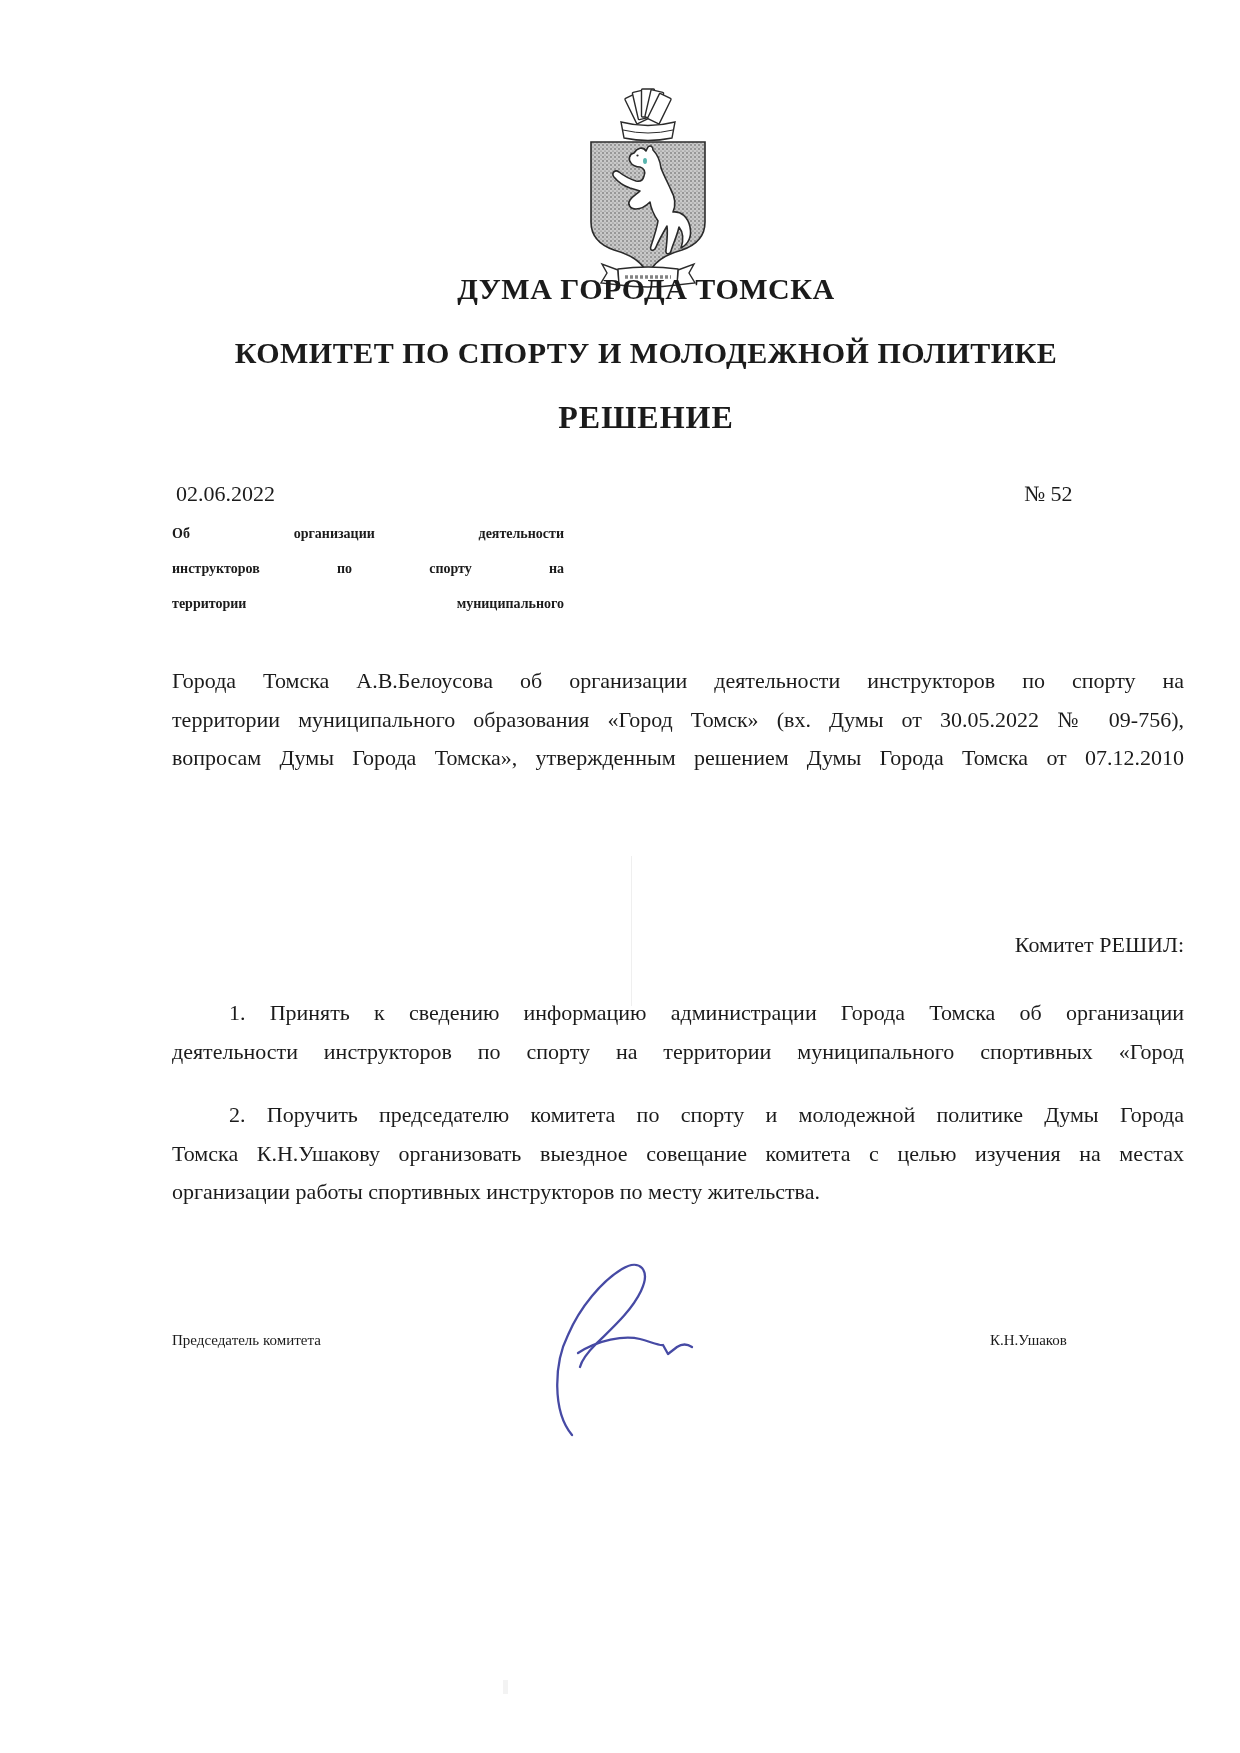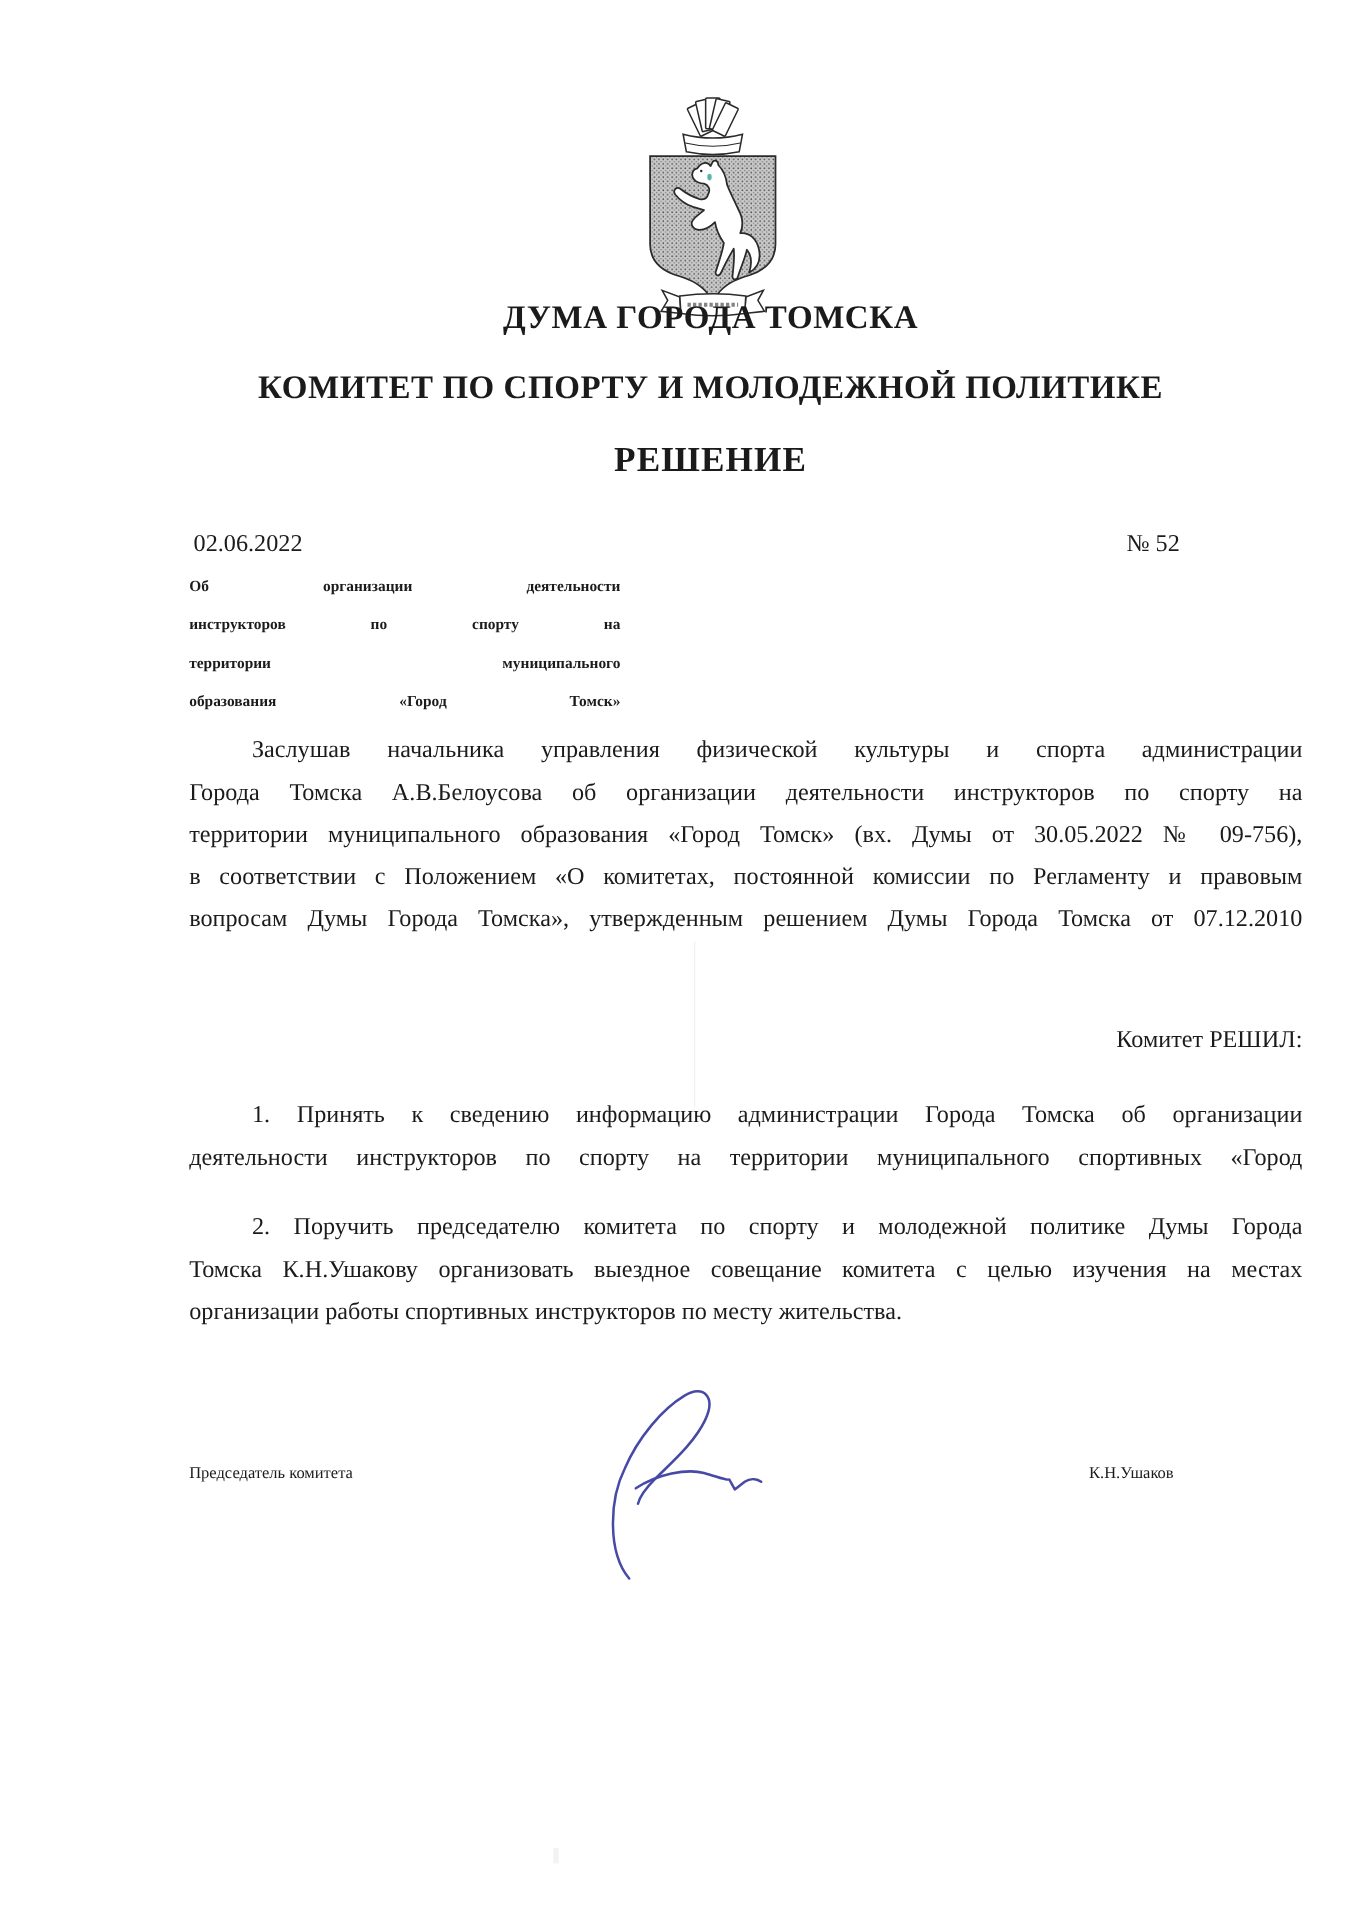--- a/index.html
+++ b/index.html
@@ -109,28 +109,25 @@
 
 <div id="meta" class="abs">
   <span id="doc-date">02.06.2022</span>
   <span id="doc-number">№ 52</span>
 </div>
 
 <div id="subject" class="abs">
     <div class="jline">Об  организации  деятельности</div>
     <div class="jline">инструкторов  по  спорту  на</div>
     <div class="jline">территории  муниципального</div>
-    <div class="jline">образования «Город Томск»</div>
   </div>
 
 <div id="para1" class="abs para">
-    <div class="jline indent">Заслушав начальника управления физической культуры и спорта администрации</div>
     <div class="jline">Города Томска А.В.Белоусова об организации деятельности инструкторов по спорту на</div>
     <div class="jline">территории муниципального образования «Город Томск» (вх. Думы от 30.05.2022 № 09-756),</div>
-    <div class="jline">в соответствии с Положением «О комитетах, постоянной комиссии по Регламенту и правовым</div>
     <div class="jline">вопросам Думы Города Томска», утвержденным решением Думы Города Томска от 07.12.2010</div>
   </div>
 
 <div id="resolved" class="abs">Комитет РЕШИЛ:</div>
 
 <div id="item1" class="abs para">
     <div class="jline indent">1. Принять к сведению информацию администрации Города Томска об организации</div>
     <div class="jline">деятельности инструкторов по спорту на территории муниципального спортивных «Город</div>
   </div>
 

